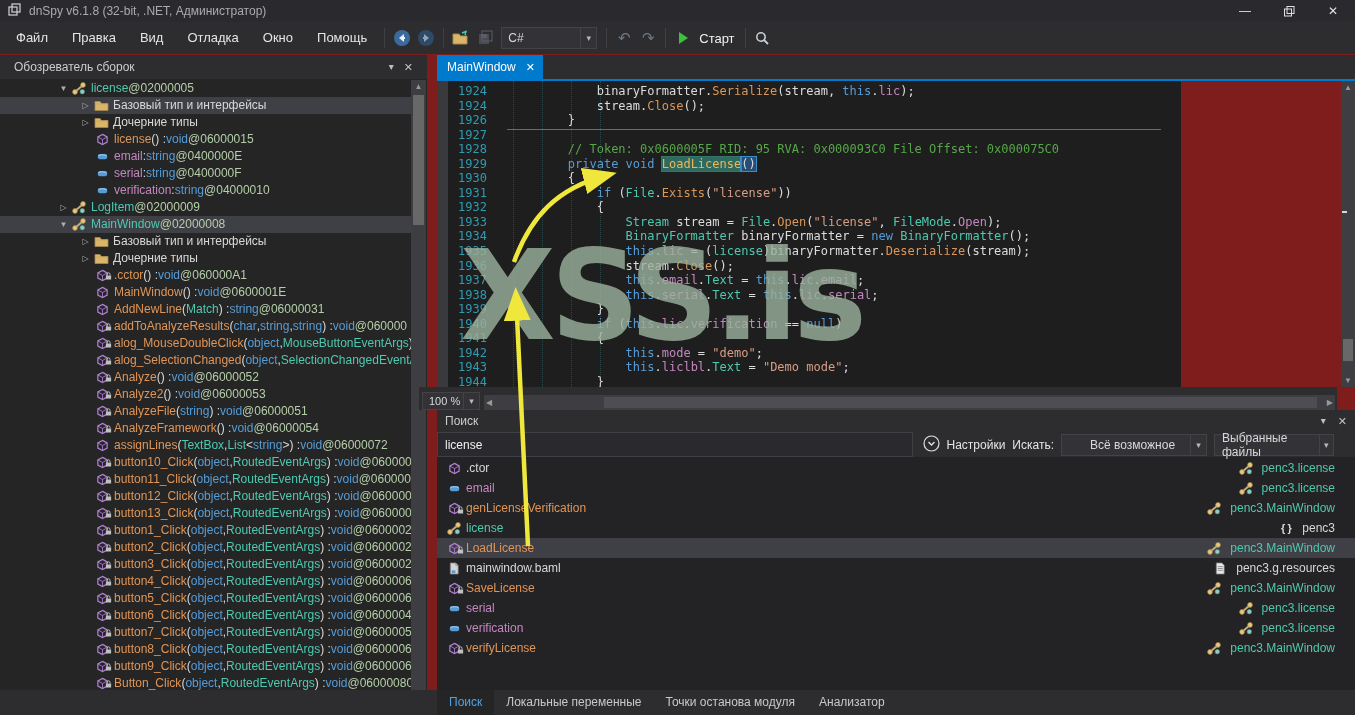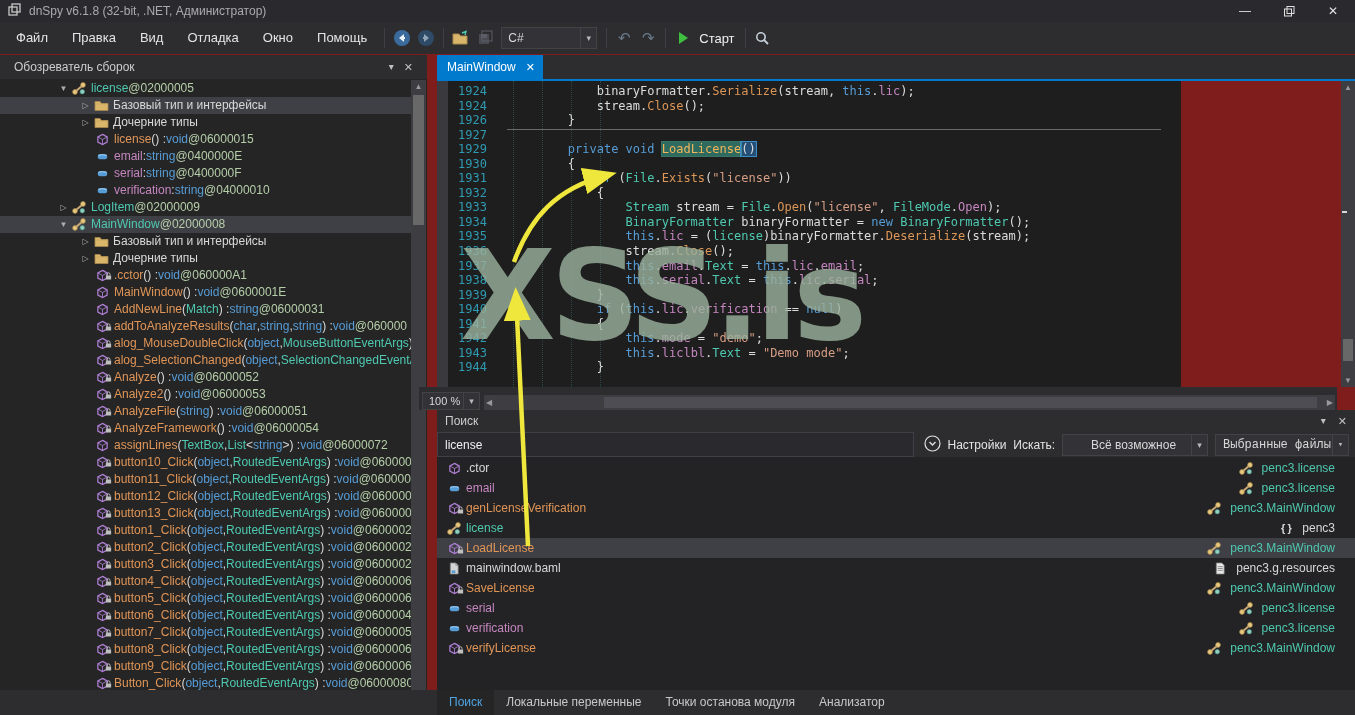--- a/index.html
+++ b/index.html
@@ -82,21 +82,21 @@
 
   
   .searchpanel { position:absolute; left:437px; top:410px; width:918px; height:280px; background:#232325; }
   .sp-hdr { position:absolute; left:0; top:0; width:100%; height:22px; background:#2D2D30; display:flex; align-items:center; padding:0 8px; color:#CCCCCC; }
   .sp-hdr .hbtns { margin-left:auto; display:flex; gap:12px; color:#C0C0C0; font-size:10px; }
   .sp-inputrow { position:absolute; left:0; top:22px; width:100%; height:25px; background:#2D2D30; display:flex; align-items:center; }
   .searchbox { width:512px; height:25px; background:#2A2A2E; border:1px solid #3F3F46; color:#F0F0F0; font-size:12px; padding:0 7px; font-family:"Liberation Sans", sans-serif; }
   .sp-opts { display:flex; align-items:center; margin-left:10px; gap:7px; flex:1; padding-right:4px; }
   .optlabel { color:#E4E4E4; font-size:12px; }
   .scope-combo { width:146px; padding-left:4px; gap:4px; }
-  .files-combo { width:134px; padding-left:7px; margin-right:2px;font-family:Liberation Mono, monospace; }
+  .files-combo { width:120px; padding-left:7px; margin-right:17px; }
   .slist { position:absolute; left:0; top:48px; width:100%; height:200px; }
   .srow { height:20px; display:flex; align-items:center; padding-left:9px; font-size:12px; }
   .srow.sel { background:#3F3F46; }
   .srow .loc { margin-left:auto; display:flex; align-items:center; padding-right:20px; gap:4px; }
   .nsicon { color:#D8D8D8; font-weight:bold; font-size:11px; }
 
   
   .bottomtabs { position:absolute; left:437px; top:690px; width:918px; height:25px; background:#2D2D30; display:flex; align-items:flex-end; }
   .btab { padding:5px 12px 6px 12px; font-size:12px; color:#C8C8C8; }
   .btab.active { background:#252526; color:#4FA3E3; }
@@ -830,20 +830,21 @@
     <div class="glyphmargin"></div>
     <div class="iguide" style="left:76px;"></div>
     <div class="iguide" style="left:105px;"></div>
     <div class="iguide" style="left:134px;"></div>
     <div class="iguide" style="left:163px;"></div>
     <div class="codelines" id="code-lines">
         <div class="cline"><span class="ln">1924</span><span class="ctext"><span class="seg-n">            binaryFormatter.</span><span class="seg-m">Serialize</span><span class="seg-n">(stream, </span><span class="seg-k">this</span><span class="seg-n">.</span><span class="seg-f">lic</span><span class="seg-n">);</span></span></div>
         <div class="cline"><span class="ln">1924</span><span class="ctext"><span class="seg-n">            stream.</span><span class="seg-m">Close</span><span class="seg-n">();</span></span></div>
         <div class="cline"><span class="ln">1926</span><span class="ctext"><span class="seg-n">        }</span></span></div>
         <div class="cline"><span class="ln">1927</span><span class="ctext"></span></div>
+        <div class="cline"><span class="ln">1928</span><span class="ctext"><span class="seg-n">        </span><span class="seg-c">// Token: 0x0600005F RID: 95 RVA: 0x000093C0 File Offset: 0x000075C0</span></span></div>
         <div class="cline"><span class="ln">1929</span><span class="ctext"><span class="seg-n">        </span><span class="seg-k">private</span><span class="seg-n"> </span><span class="seg-k">void</span><span class="seg-n"> </span><span class="seg-hlref">LoadLicense</span><span class="seg-hlsel">()</span></span></div>
         <div class="cline"><span class="ln">1930</span><span class="ctext"><span class="seg-n">        {</span></span></div>
         <div class="cline"><span class="ln">1931</span><span class="ctext"><span class="seg-n">            </span><span class="seg-k">if</span><span class="seg-n"> (</span><span class="seg-t">File</span><span class="seg-n">.</span><span class="seg-m">Exists</span><span class="seg-n">(</span><span class="seg-s">"license"</span><span class="seg-n">))</span></span></div>
         <div class="cline"><span class="ln">1932</span><span class="ctext"><span class="seg-n">            {</span></span></div>
         <div class="cline"><span class="ln">1933</span><span class="ctext"><span class="seg-n">                </span><span class="seg-t">Stream</span><span class="seg-n"> stream = </span><span class="seg-t">File</span><span class="seg-n">.</span><span class="seg-m">Open</span><span class="seg-n">(</span><span class="seg-s">"license"</span><span class="seg-n">, </span><span class="seg-t">FileMode</span><span class="seg-n">.</span><span class="seg-f">Open</span><span class="seg-n">);</span></span></div>
         <div class="cline"><span class="ln">1934</span><span class="ctext"><span class="seg-n">                </span><span class="seg-t">BinaryFormatter</span><span class="seg-n"> binaryFormatter = </span><span class="seg-k">new</span><span class="seg-n"> </span><span class="seg-t">BinaryFormatter</span><span class="seg-n">();</span></span></div>
         <div class="cline"><span class="ln">1935</span><span class="ctext"><span class="seg-n">                </span><span class="seg-k">this</span><span class="seg-n">.</span><span class="seg-f">lic</span><span class="seg-n"> = (</span><span class="seg-t">license</span><span class="seg-n">)binaryFormatter.</span><span class="seg-m">Deserialize</span><span class="seg-n">(stream);</span></span></div>
         <div class="cline"><span class="ln">1936</span><span class="ctext"><span class="seg-n">                stream.</span><span class="seg-m">Close</span><span class="seg-n">();</span></span></div>
         <div class="cline"><span class="ln">1937</span><span class="ctext"><span class="seg-n">                </span><span class="seg-k">this</span><span class="seg-n">.</span><span class="seg-f">email</span><span class="seg-n">.</span><span class="seg-t">Text</span><span class="seg-n"> = </span><span class="seg-k">this</span><span class="seg-n">.</span><span class="seg-f">lic</span><span class="seg-n">.</span><span class="seg-f">email</span><span class="seg-n">;</span></span></div>
         <div class="cline"><span class="ln">1938</span><span class="ctext"><span class="seg-n">                </span><span class="seg-k">this</span><span class="seg-n">.</span><span class="seg-f">serial</span><span class="seg-n">.</span><span class="seg-t">Text</span><span class="seg-n"> = </span><span class="seg-k">this</span><span class="seg-n">.</span><span class="seg-f">lic</span><span class="seg-n">.</span><span class="seg-f">serial</span><span class="seg-n">;</span></span></div>

